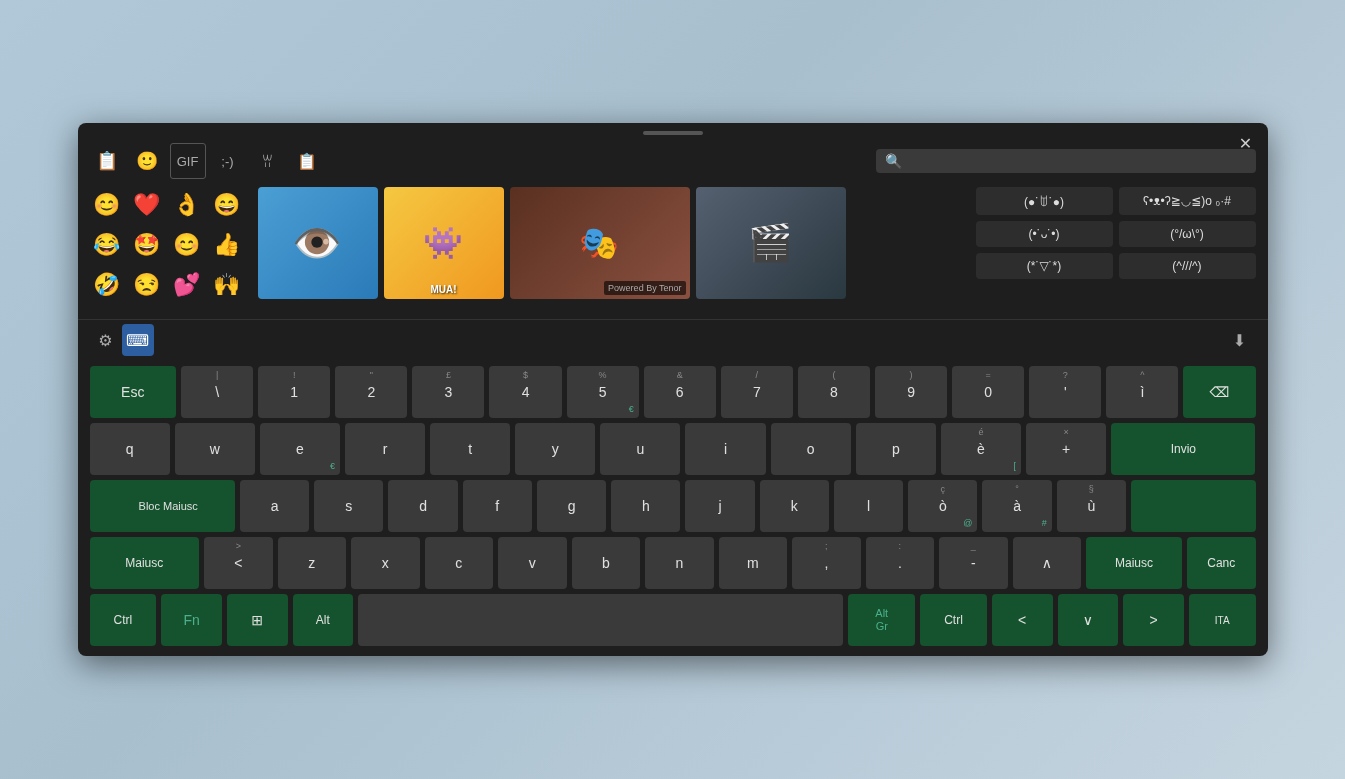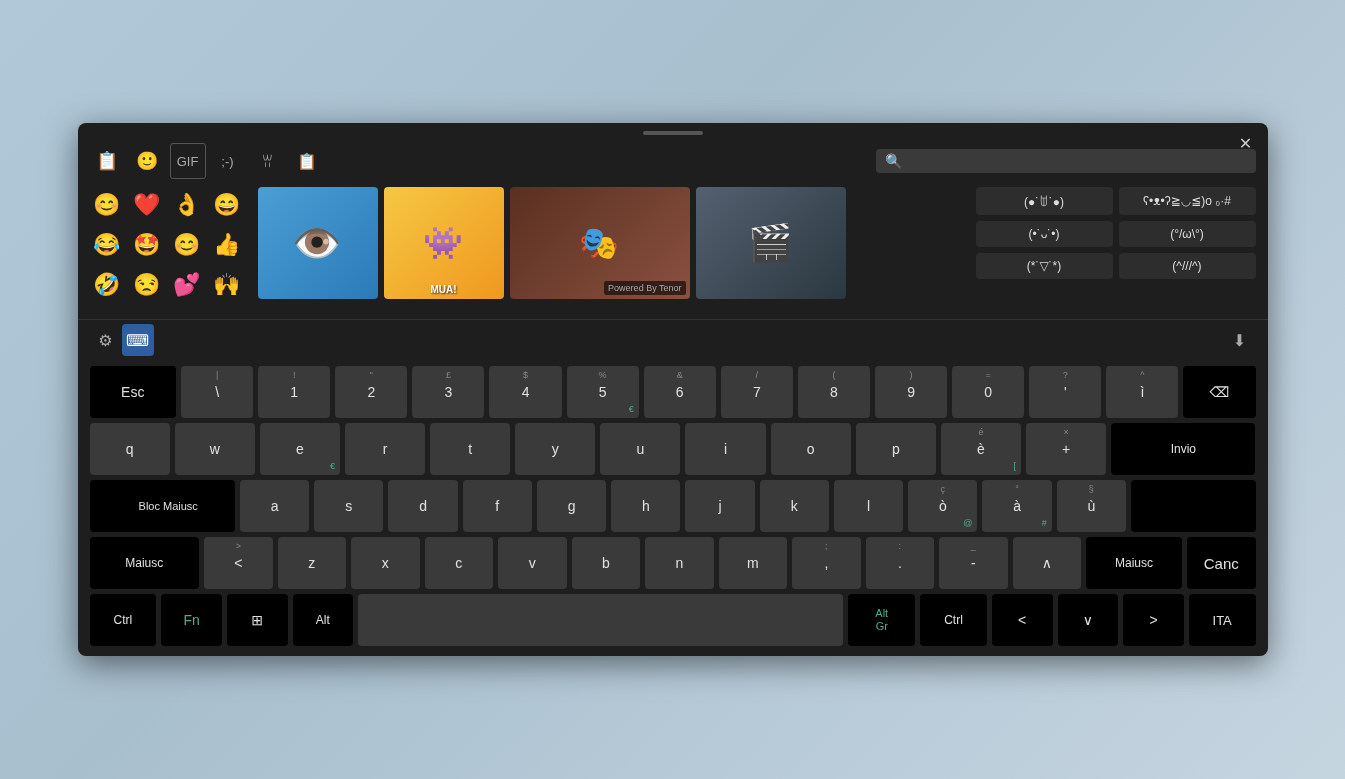--- a/index.html
+++ b/index.html
@@ -212,21 +212,21 @@
       align-items: center;
       justify-content: center;
       height: 52px;
       min-width: 52px;
       position: relative;
       flex: 1;
       transition: background 0.1s;
     }
 
     .key.special {
-      background: #000000;
+      background: #14532d;
       font-size: 12px;
       color: #bbb;
     }
     .key.wide-space { flex: 8; background: #3a3a3a; }
 
     .key-top {
       font-size: 9px;
       color: #888;
       position: absolute;
       top: 4px;
@@ -562,21 +562,21 @@
           <span class="key-top">_</span>
           <span class="key-main">-</span>
         </button>
       <button class="key">
           <span class="key-main">∧</span>
         </button>
       <button class="key special" style="flex:1.4;">
           <span class="key-main" style="font-size:12px;">Maiusc</span>
         </button>
       <button class="key special" style="flex:1;">
-          <span class="key-main" style="font-size:15px;">Canc</span>
+          <span class="key-main" style="font-size:12px;">Canc</span>
         </button>
     </div>
 
     <div class="key-row">
       <button class="key special" style="flex:1.1;">
           <span class="key-main" style="font-size:12px;">Ctrl</span>
         </button>
       <button class="key special fn-key" style="flex:1;">
           <span class="key-main" style="color:#4caf8e;">Fn</span>
         </button>
@@ -596,18 +596,18 @@
       <button class="key special" style="flex:1;">
           <span class="key-main">&lt;</span>
         </button>
       <button class="key special" style="flex:1;">
           <span class="key-main">∨</span>
         </button>
       <button class="key special" style="flex:1;">
           <span class="key-main">&gt;</span>
         </button>
       <button class="key special" style="flex:1.1;">
-          <span class="key-main" style="font-size:13px;text-align:center;">ITA</span>
+          <span class="key-main" style="font-size:10px;text-align:center;">ITA</span>
         </button>
     </div>
 
   </div>
 </div>
 
 </body></html>

